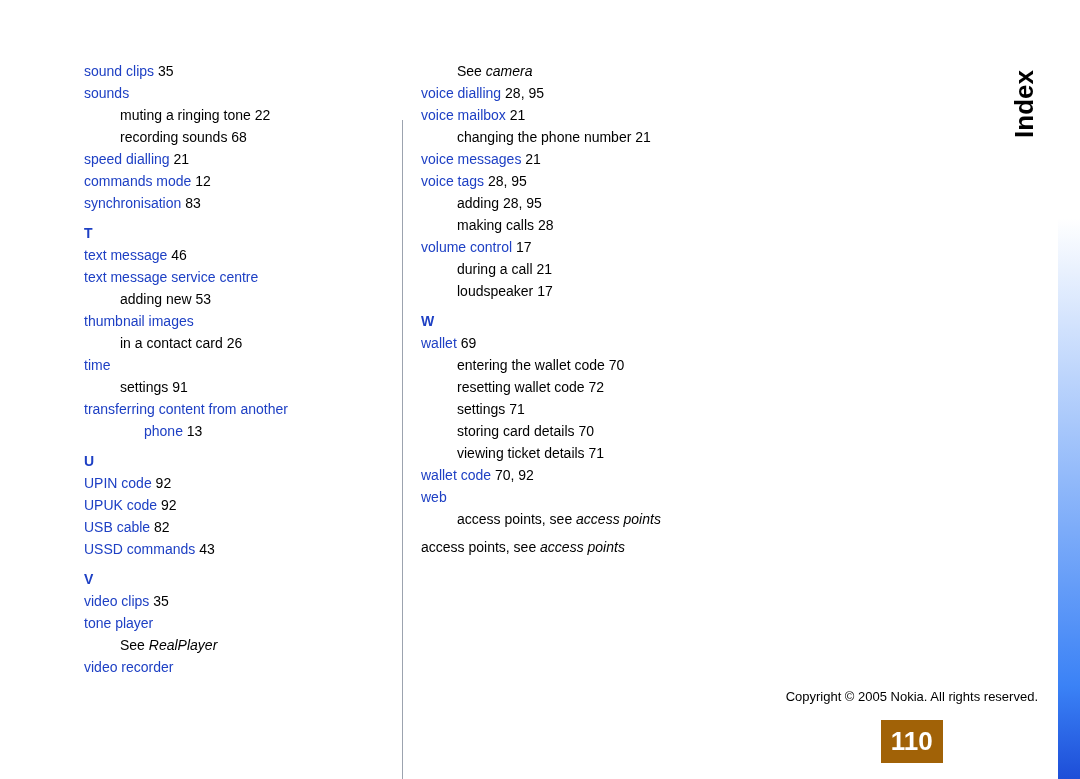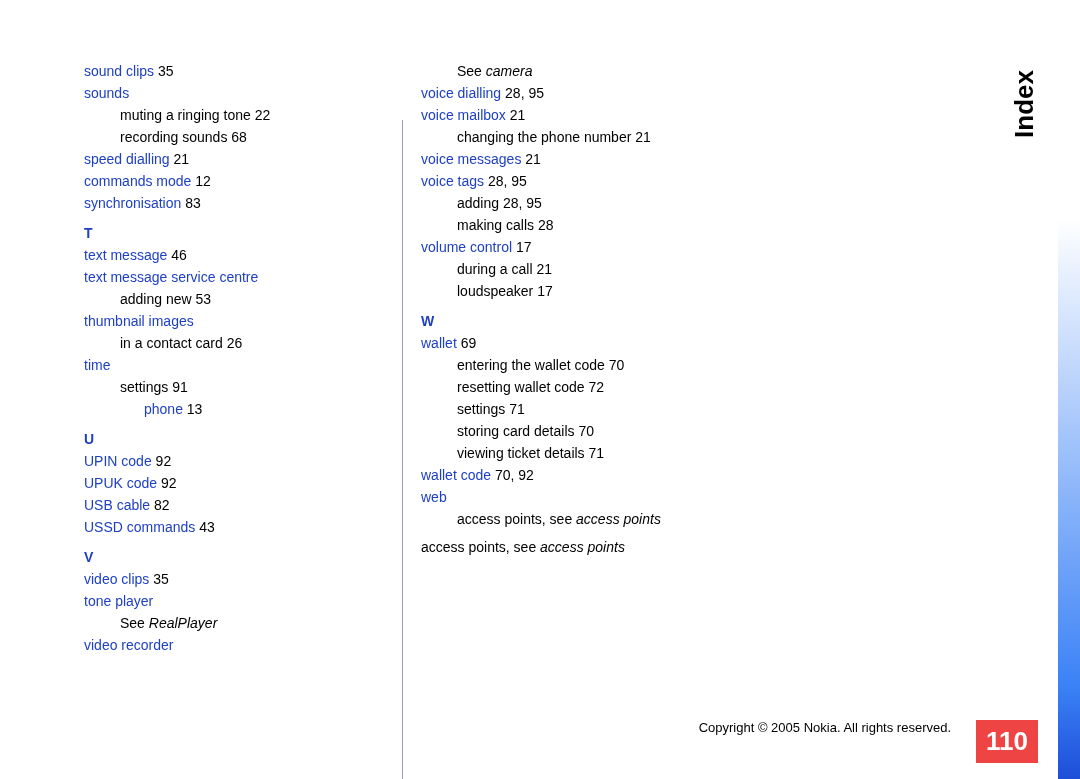--- a/index.html
+++ b/index.html
@@ -15,25 +15,25 @@
   .right-tab {
     position: absolute; top: 0; right: 0; width: 22px; height: 779px;
     background: linear-gradient(to bottom, rgba(122,175,255,0) 0%, rgba(122,175,255,0) 28%, #3b82f6 88%, #1d4ed8 100%);
   }
   .right-tab-label {
     position: absolute; top: 70px; right: 40px;
     writing-mode: vertical-rl; transform: rotate(180deg);
     font-size: 26px; font-weight: bold; color: #000;
   }
   .footer {
-    position: absolute; bottom: 16px; right: 42px; display: flex; align-items: flex-start; gap: 25px;
+    position: absolute; bottom: 16px; right: 42px; display: flex; align-items: center; gap: 16px; flex-direction: column;
   }
   .footer-text { font-size: 13px; color: #000; }
   .page-num {
-    background: #ef4444; color: #fff; font-weight: bold; font-size: 26px;
+    background: #a16207; color: #fff; font-weight: bold; font-size: 26px;
     padding: 6px 10px;
   }
   .entry { display: block; }
 </style>
 </head>
 <body>
 
 <div class="page">
 
   <div class="content">
@@ -49,20 +49,21 @@
 
       <span class="entry bold" style="margin-top:8px">T</span>
 
       <span class="entry"><span class="link">text message</span> <span>46</span></span>
       <span class="entry"><span class="link">text message service centre</span></span>
       <span class="entry sub"><span>adding new</span> <span>53</span></span>
       <span class="entry"><span class="link">thumbnail images</span></span>
       <span class="entry sub"><span>in a contact card</span> <span>26</span></span>
       <span class="entry"><span class="link">time</span></span>
       <span class="entry sub"><span>settings</span> <span>91</span></span>
+      <span class="entry link">transferring content from another</span>
       <span class="entry" style="margin-left:60px"><span class="link">phone</span> <span>13</span></span>
 
       <span class="entry bold" style="margin-top:8px">U</span>
 
       <span class="entry"><span class="link">UPIN code</span> <span>92</span></span>
       <span class="entry"><span class="link">UPUK code</span> <span>92</span></span>
       <span class="entry"><span class="link">USB cable</span> <span>82</span></span>
       <span class="entry"><span class="link">USSD commands</span> <span>43</span></span>
 
       <span class="entry bold" style="margin-top:8px">V</span>

